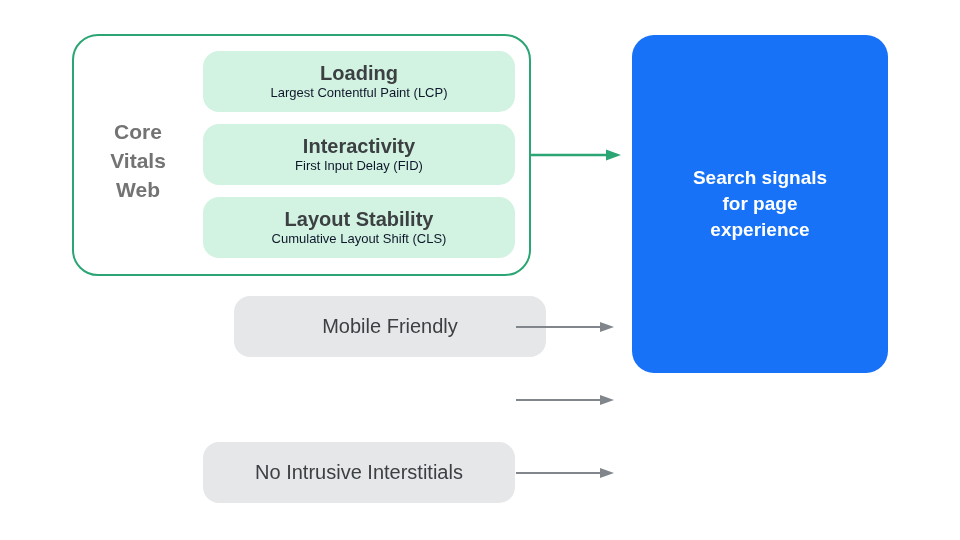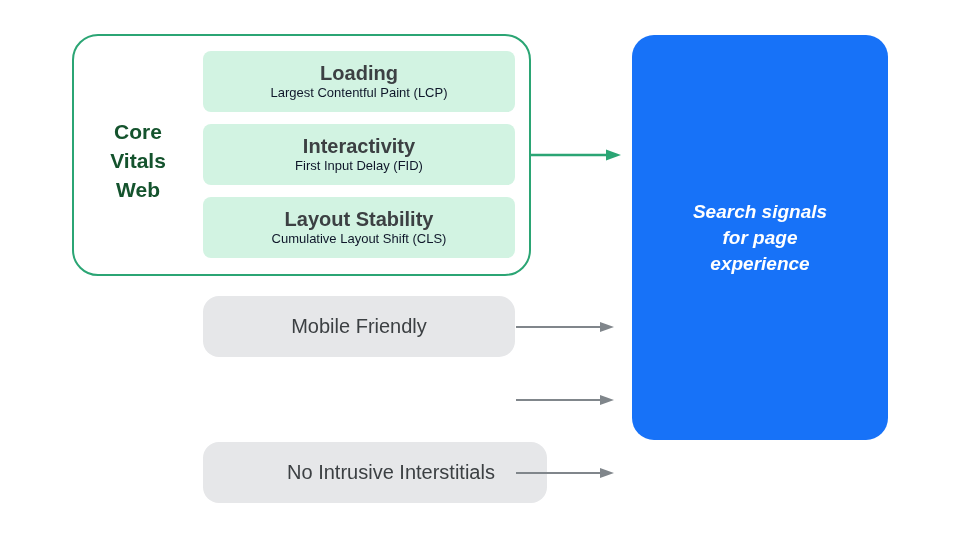--- a/index.html
+++ b/index.html
@@ -27,34 +27,34 @@
     border-radius: 26px;
     box-sizing: border-box;
     background: #ffffff;
   }
   .cwv-label {
     position: absolute;
     left: 76px;
     top: 117px;
     width: 124px;
     text-align: center;
-    color: #14532d;
+    color: #737373;
     font-size: 21px;
     font-weight: bold;
     line-height: 29px;
   }
 
   
   .vital-box {
     position: absolute;
     left: 203px;
     width: 312px;
     height: 61px;
     background: #d2f3e2;
-    border-radius: 8px;
+    border-radius: 16px;
     display: flex;
     flex-direction: column;
     align-items: center;
     justify-content: center;
     text-align: center;
   }
   .vital-box .title {
     color: #3c4043;
     font-size: 20px;
     font-weight: 600;
@@ -77,37 +77,36 @@
     height: 61px;
     background: #e6e7e9;
     border-radius: 16px;
     display: flex;
     align-items: center;
     justify-content: center;
     text-align: center;
     color: #3c4043;
     font-size: 20px;
   }
-  #signal-0 { top: 296px; }
+  #signal-0 { top: 296px; margin-left: 31px; }
   #signal-1 { top: 369px; }
-  #signal-2 { top: 442px; padding-left: 32px; }
+  #signal-2 { top: 442px; }
 
   
   .result-box {
     position: absolute;
     left: 632px;
     top: 35px;
     width: 256px;
-    height: 405px;
+    height: 338px;
     background: #1772f8;
     border-radius: 22px;
     display: flex;
     align-items: center;
     justify-content: center;
-    font-style: italic;
   }
   .result-label {
     color: #ffffff;
     font-size: 19px;
     font-weight: bold;
     line-height: 26px;
     text-align: center;
   }
 
   

